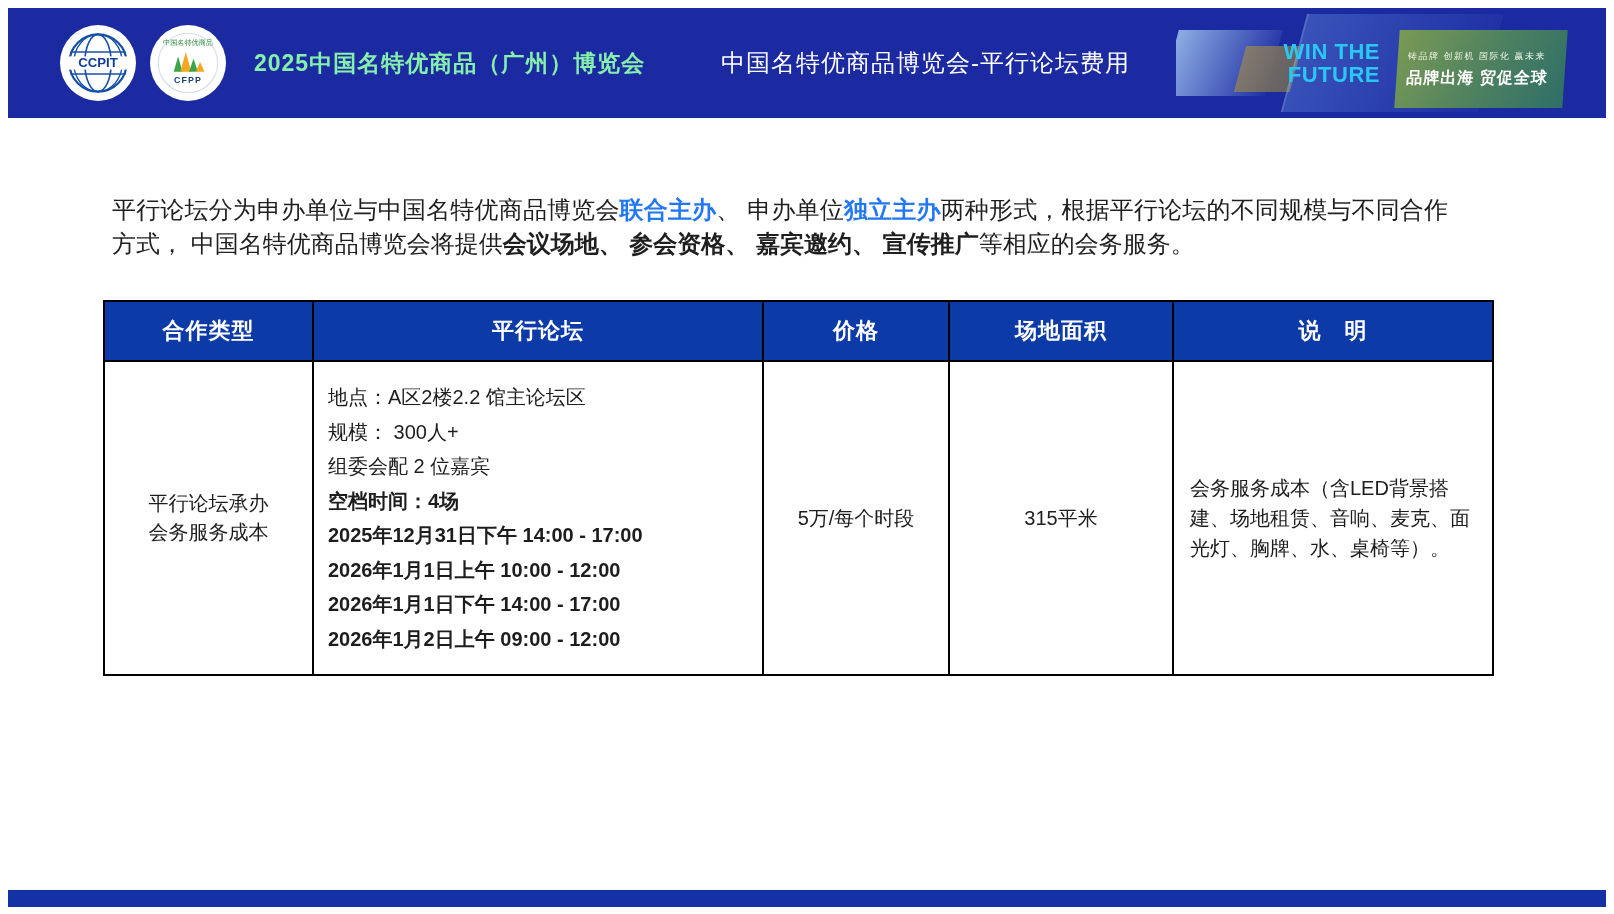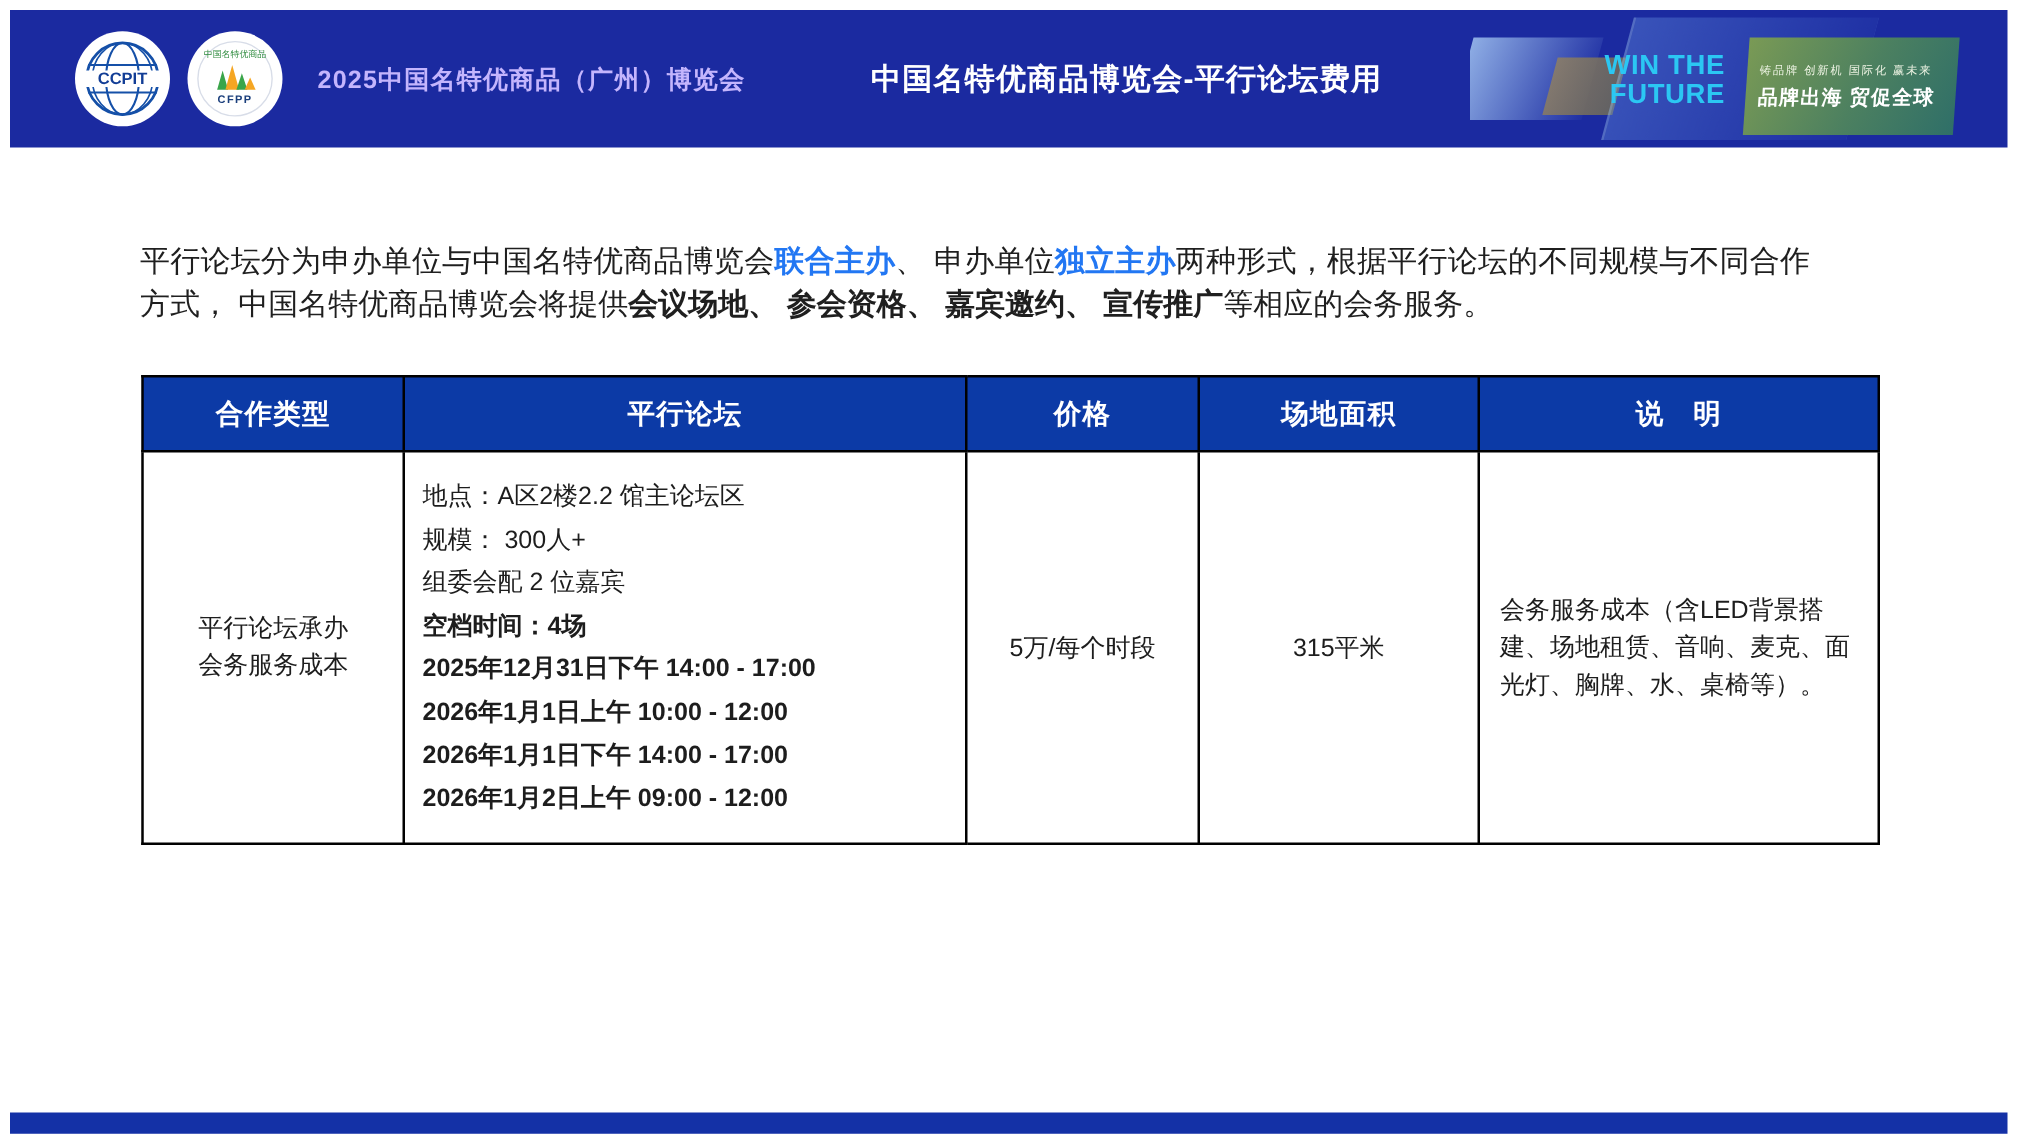--- a/index.html
+++ b/index.html
@@ -16,24 +16,24 @@
 
   
   .topbar{
     position:absolute;left:8px;top:8px;right:8px;height:110px;
     background:var(--topbar-blue);
     display:flex;align-items:center;
   }
   .brand{display:flex;align-items:center;gap:14px;padding-left:52px;flex:0 0 auto;}
   .logo{width:76px;height:76px;border-radius:50%;background:#fff;display:flex;align-items:center;justify-content:center;overflow:hidden;flex:0 0 auto;}
   .titles{margin-left:14px;}
-  .main-title{color:#c4b5fd;font-size:20px;font-weight:700;letter-spacing:1px;white-space:nowrap;}
+  .main-title{color:#86efac;font-size:23px;font-weight:700;letter-spacing:1px;white-space:nowrap;}
   .sub-title{color:#fff;font-size:15px;letter-spacing:3px;margin-top:8px;white-space:nowrap;}
   .center-title{
-    flex:1 1 auto;text-align:center;color:#fff;font-size:24px;font-weight:700;
+    flex:1 1 auto;text-align:center;color:#fff;font-size:24px;font-weight:400;
     letter-spacing:1px;white-space:nowrap;padding-left:30px;
   }
   
   .banner{position:relative;flex:0 0 430px;height:110px;overflow:hidden;border-radius:10px;}
   .band{position:absolute;transform:skewX(-15deg);}
   .band-a{left:-6px;top:22px;width:104px;height:66px;
     background:linear-gradient(100deg,rgba(170,205,245,.8),rgba(100,140,220,.05));}
   .band-tan{left:64px;top:38px;width:56px;height:46px;opacity:.85;
     background:linear-gradient(100deg,#8f7f62,#6d6a58);}
   .band-b{left:118px;top:6px;width:196px;height:98px;
@@ -56,21 +56,21 @@
   
   .intro{
     position:absolute;left:112px;top:193px;width:1336px;
     font-size:24px;line-height:34px;color:#1f1f1f;text-align:justify;
   }
   .seg.blue-bold{color:var(--link-blue);font-weight:700;}
   .seg.bold{font-weight:700;}
 
   
   table.fee{
-    position:absolute;left:113px;top:300px;width:1389px;
+    position:absolute;left:103px;top:300px;width:1389px;
     border-collapse:collapse;table-layout:fixed;background:#fff;
   }
   table.fee col.c1{width:209px;} table.fee col.c2{width:450px;}
   table.fee col.c3{width:186px;} table.fee col.c4{width:224px;}
   table.fee col.c5{width:320px;}
   table.fee th{
     background:var(--table-header-blue);color:#fff;font-size:22px;font-weight:700;
     height:60px;border:2px solid #000;text-align:center;letter-spacing:1px;
   }
   table.fee td{border:2px solid #000;vertical-align:middle;font-size:20px;color:#1d1d1d;}

